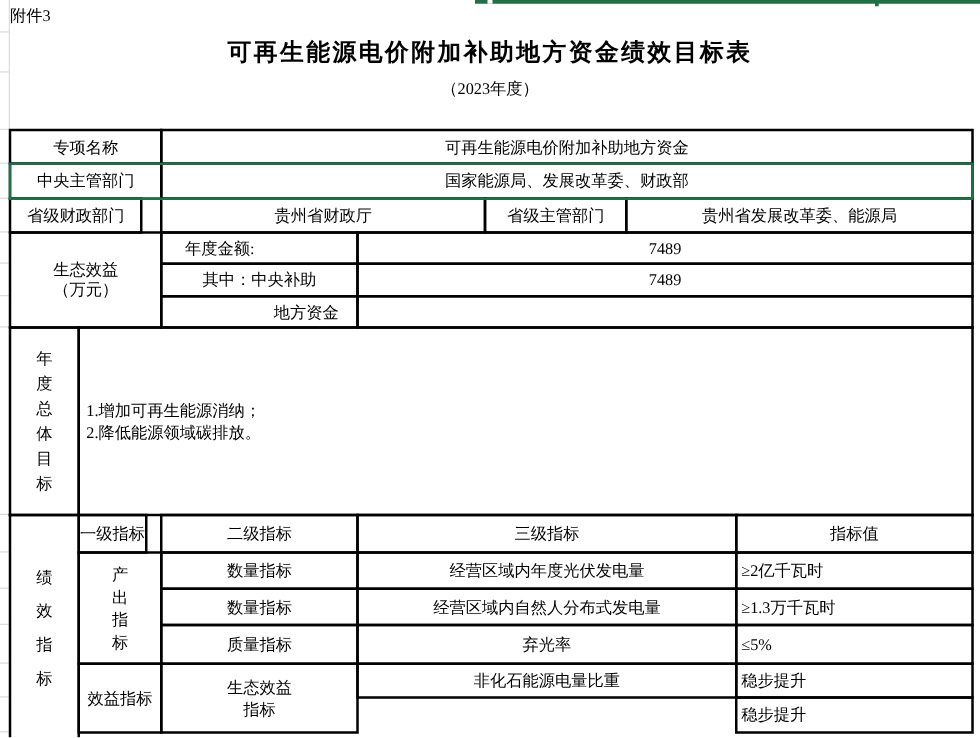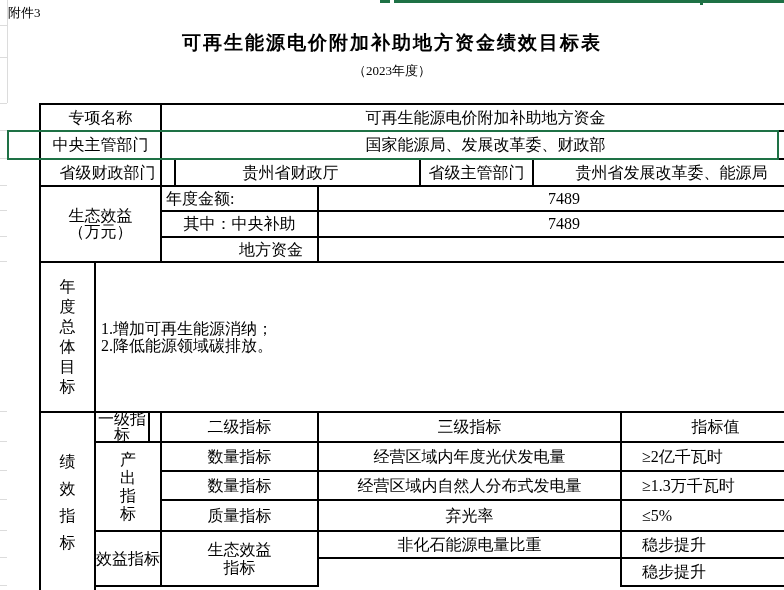--- a/index.html
+++ b/index.html
@@ -18,34 +18,33 @@
   .gv { position:absolute; left:7px; top:0; width:1px; height:103px; background:#dcdcdc; }
   .attach { position:absolute; left:8px; top:4px; font-size:13px; line-height:18px; }
   .title { position:absolute; left:0; top:31px; width:784px; text-align:center;
            font-size:19px; font-weight:bold; letter-spacing:2px; line-height:24px; }
   .subtitle { position:absolute; left:0; top:62px; width:784px; text-align:center;
               font-size:13px; line-height:18px; }
   #tbl { position:absolute; left:7px; top:103px; width:772px; height:487px; }
   .cell {
     position:absolute; box-sizing:border-box; border:2px solid #000;
     display:flex; align-items:center; justify-content:center;
-    text-align:center; font-size:16px; line-height:16px; overflow:hidden;
+    text-align:center; font-size:13px; line-height:16px; overflow:hidden;
     background:transparent;
-    margin-left:32px;
   }
   .al { justify-content:flex-start; text-align:left; }
   .ar { justify-content:flex-end; text-align:right; }
   .pre { white-space:pre-line; }
   .lh17 { line-height:17px; }
   .lh18 { line-height:18px; }
   .lh20 { line-height:20px; }
   .lh27 { line-height:27px; }
-  .pl4 { padding-left:20px; }
+  .pl4 { padding-left:3px; }
   .pl5 { padding-left:5px; }
-  .pl10 { padding-left:4px; }
+  .pl10 { padding-left:18px; }
   .pr14 { padding-right:14px; }
   .nb { border-bottom:none; }
   .selring {
     position:absolute; box-sizing:border-box; border:2px solid #1E7145;
     pointer-events:none; z-index:5;
   }
 </style>
 </head>
 <body>
 
@@ -77,21 +76,21 @@
 
 <div id="tbl">
 
   <div class="cell" style="left:0;top:0;width:123px;height:29px">专项名称</div>
   <div class="cell" style="left:121px;top:0;width:651px;height:29px">可再生能源电价附加补助地方资金</div>
 
   <div class="cell" style="left:0;top:27px;width:123px;height:30px">中央主管部门</div>
   <div class="cell" style="left:121px;top:27px;width:651px;height:30px">国家能源局、发展改革委、财政部</div>
   <div class="selring" style="left:0;top:27px;width:772px;height:30px"></div>
 
-  <div class="cell" style="left:0;top:55px;width:137px;height:29px">省级财政部门</div>
+  <div class="cell" style="left:0;top:55px;width:107px;height:29px">省级财政部门</div>
   <div class="cell" style="left:121px;top:55px;width:261px;height:29px">贵州省财政厅</div>
   <div class="cell" style="left:380px;top:55px;width:115px;height:29px">省级主管部门</div>
   <div class="cell" style="left:493px;top:55px;width:279px;height:29px">贵州省发展改革委、能源局</div>
 
   <div class="cell pre" style="left:0;top:82px;width:123px;height:78px">生态效益
 （万元）</div>
   <div class="cell al pl10" style="left:121px;top:82px;width:159px;height:27px">年度金额:</div>
   <div class="cell" style="left:278px;top:82px;width:494px;height:27px">7489</div>
   <div class="cell" style="left:121px;top:107px;width:159px;height:28px">其中：中央补助</div>
   <div class="cell" style="left:278px;top:107px;width:494px;height:28px">7489</div>

